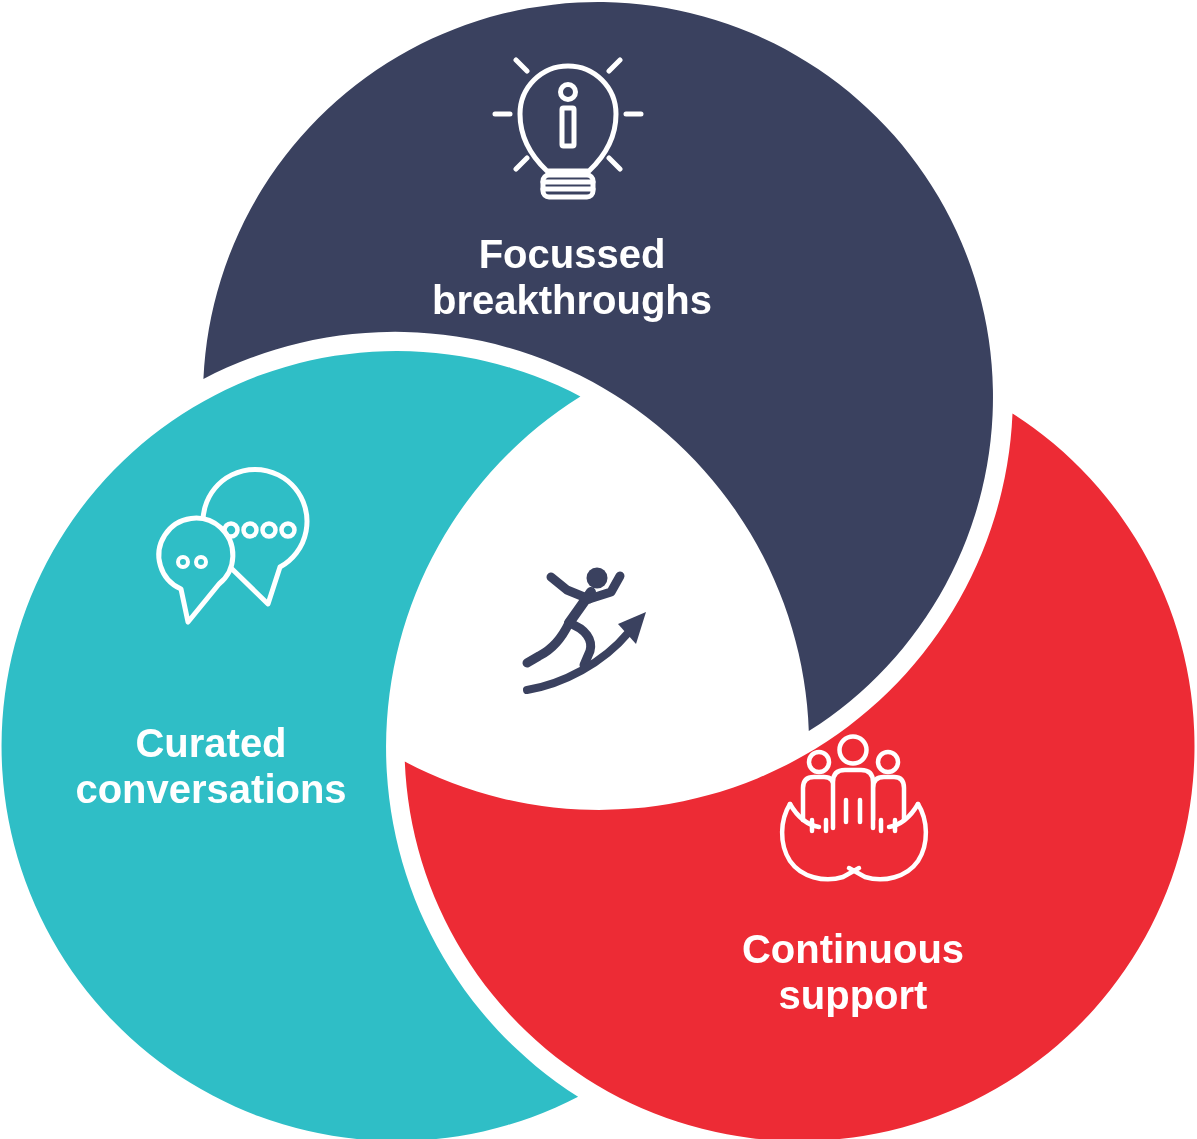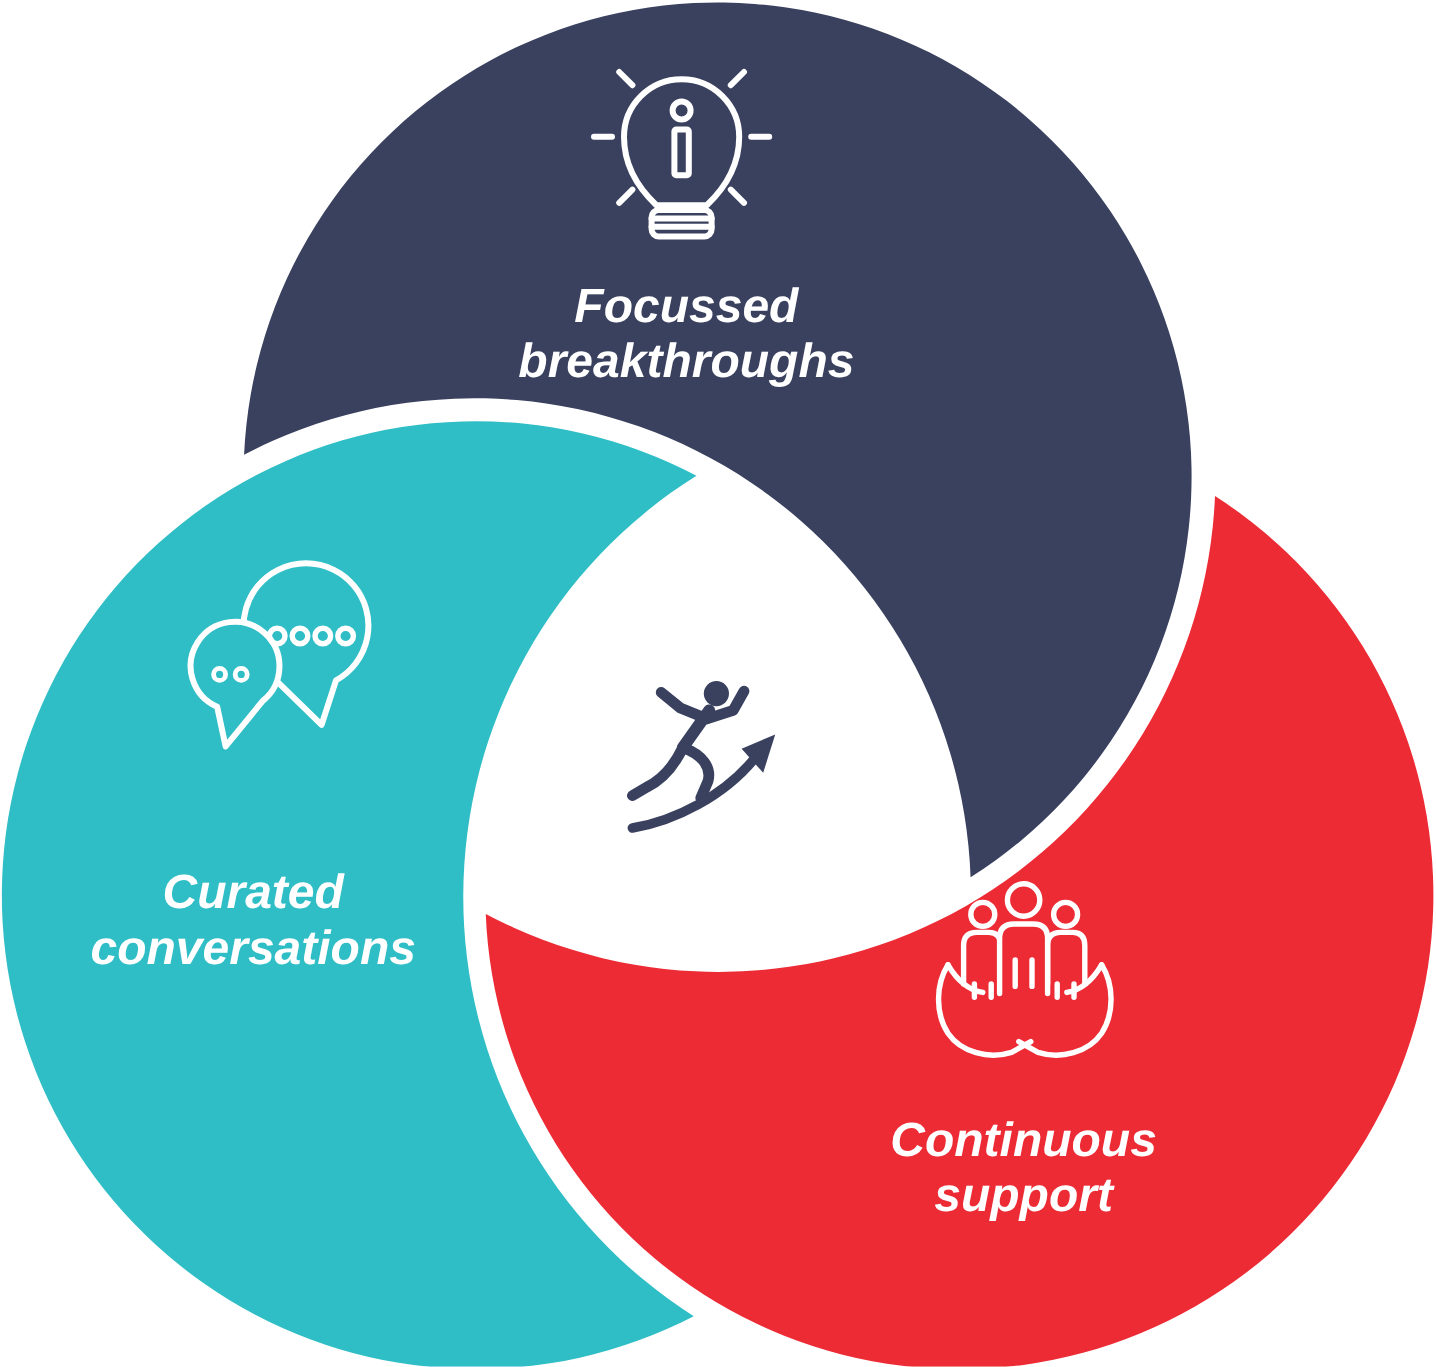--- a/index.html
+++ b/index.html
@@ -2,21 +2,20 @@
 <html><head>
 <meta charset="utf-8">
 <style>
   html,body{margin:0;padding:0;background:#ffffff;}
   .stage{
     position:relative;
     width:1197px;height:1139px;
     background:#ffffff;
     font-family:"Liberation Sans", sans-serif;
     overflow:hidden;
-    font-style:italic;
   }
   svg{display:block;}
   text{
     font-family:"Liberation Sans", sans-serif;
     font-weight:bold;
     font-size:40px;
     text-anchor:middle;
   }
 </style>
 </head>

